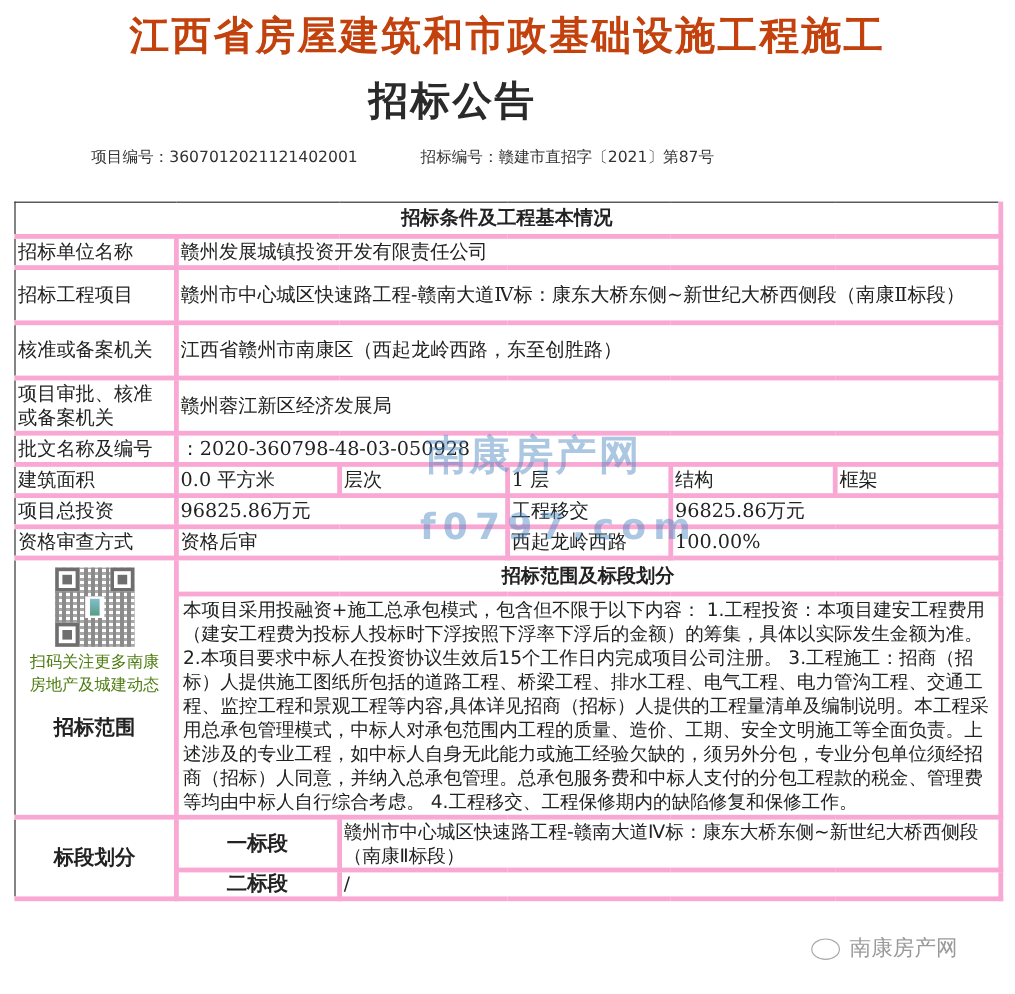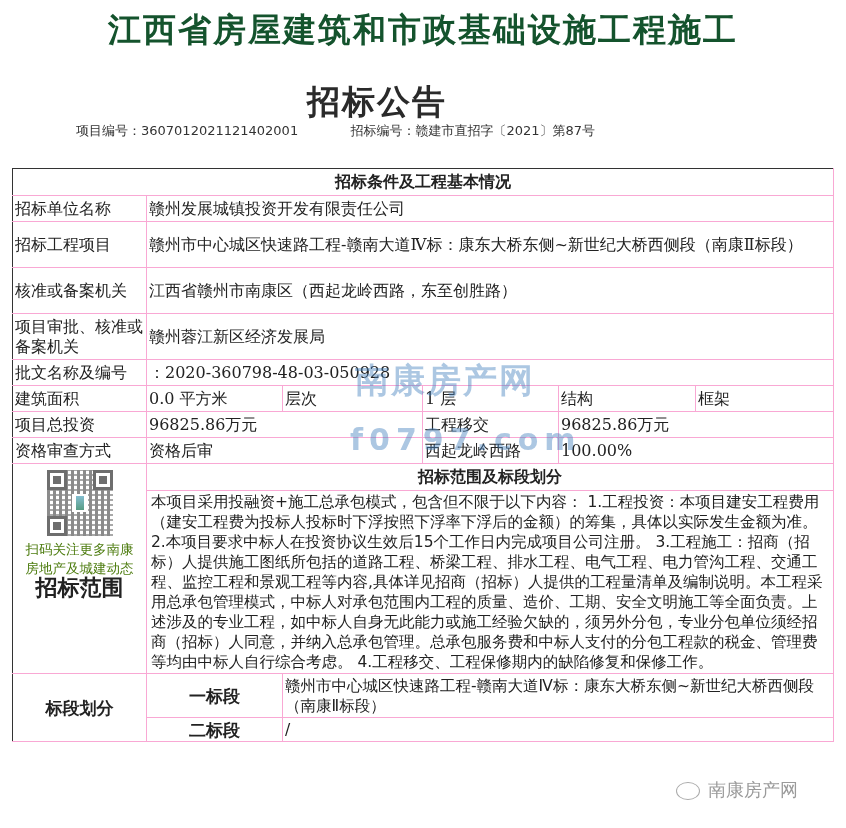--- a/index.html
+++ b/index.html
@@ -1,28 +1,28 @@
 <!DOCTYPE html>
 <html><head>
 <meta charset="utf-8">
 <style>
   html, body { margin: 0; padding: 0; background: #ffffff; }
   body { width: 846px; height: 828px; position: relative; overflow: hidden;
          font-family: "DejaVu Sans", "Liberation Sans", sans-serif; color: #222; }
   .title1 { position: absolute; top: 8px; left: 0; width: 846px; text-align: center;
-            font-size: 33px; font-weight: bold; letter-spacing: 2px; color: #14532d; }
-  .title2 { position: absolute; top: 80px; left: 0; width: 754px; text-align: center;
+            font-size: 33px; font-weight: bold; letter-spacing: 2px; color: #c2410c; }
+  .title2 { position: absolute; top: 62px; left: 0; width: 754px; text-align: center;
             font-size: 33px; font-weight: bold; letter-spacing: 2px; color: #2a2a2a; }
   .meta { position: absolute; top: 122px; left: 76px; font-size: 13px; color: #333; white-space: nowrap; }
   .meta .gap { display: inline-block; width: 44px; }
 
   table.main { position: absolute; left: 12px; top: 168px; width: 821px;
                border-collapse: collapse; table-layout: fixed;
                font-family: "DejaVu Serif", "Liberation Serif", serif; font-size: 16px; color: #222; }
-  table.main td { border: 1px solid #f9a8d4; padding: 0 2px; vertical-align: middle; line-height: 20px; }
+  table.main td { border: 4px solid #f9a8d4; padding: 0 2px; vertical-align: middle; line-height: 20px; }
   table.main tr.outer td.first { border-left: 1.5px solid #333; }
   .sec-head { text-align: center; font-weight: bold; font-size: 16px; height: 26px;
               font-family: "DejaVu Sans", "Liberation Sans", sans-serif; }
   .sec-head.top { border-top: 1.5px solid #333 !important; }
   .lbl { white-space: nowrap; }
   .scope-text { font-family: "DejaVu Sans", "Liberation Sans", sans-serif; font-size: 15.5px;
                 line-height: 22.3px; padding: 1px 4px !important; margin-left: 12px; }
   .qr-cell { text-align: center; vertical-align: top !important; padding-top: 6px !important; }
   .qr { width: 66px; height: 66px; margin: 0 auto 4px auto; position: relative;
         background:
@@ -30,21 +30,21 @@
           repeating-linear-gradient(0deg, #999 0 2px, transparent 2px 5px);
         opacity: 0.85; }
   .qr .fp { position: absolute; width: 14px; height: 14px; border: 3px solid #555; background: #fff; }
   .qr .fp::after { content: ""; position: absolute; left: 3px; top: 3px; width: 8px; height: 8px; background: #555; }
   .qr .fp.tl { left: 0; top: 0; } .qr .fp.tr { right: 0; top: 0; } .qr .fp.bl { left: 0; bottom: 0; }
   .qr .logo { position: absolute; left: 25px; top: 24px; width: 16px; height: 18px; background: #fff; }
   .qr .logo::after { content: ""; position: absolute; left: 4px; top: 2px; width: 8px; height: 14px;
                      background: linear-gradient(#6fb3c9, #3a8c6e); }
   .qr-caption { font-size: 13.5px; color: #4d7c0f; line-height: 19px; white-space: nowrap;
                 font-family: "DejaVu Sans", "Liberation Sans", sans-serif; }
-  .scope-label { font-weight: bold; font-size: 22px; margin-top: 0;
+  .scope-label { font-weight: bold; font-size: 17px; margin-top: 16px;
                  font-family: "DejaVu Sans", "Liberation Sans", sans-serif; }
   .seg-label { text-align: center; font-weight: bold; font-size: 17px;
                font-family: "DejaVu Sans", "Liberation Sans", sans-serif; }
   .seg-text { font-family: "DejaVu Sans", "Liberation Sans", sans-serif; font-size: 15.5px; line-height: 21px; }
 
   .wm { position: absolute; left: 355px; top: 362px; color: rgba(70,130,190,0.45);
         font-size: 34px; font-weight: bold; letter-spacing: 2px; pointer-events: none; line-height: 36px;
         font-family: "DejaVu Sans", sans-serif; }
   .wm2 { position: absolute; left: 350px; top: 422px; color: rgba(70,130,190,0.45);
          font-size: 30px; font-weight: bold; letter-spacing: 6px; pointer-events: none;

